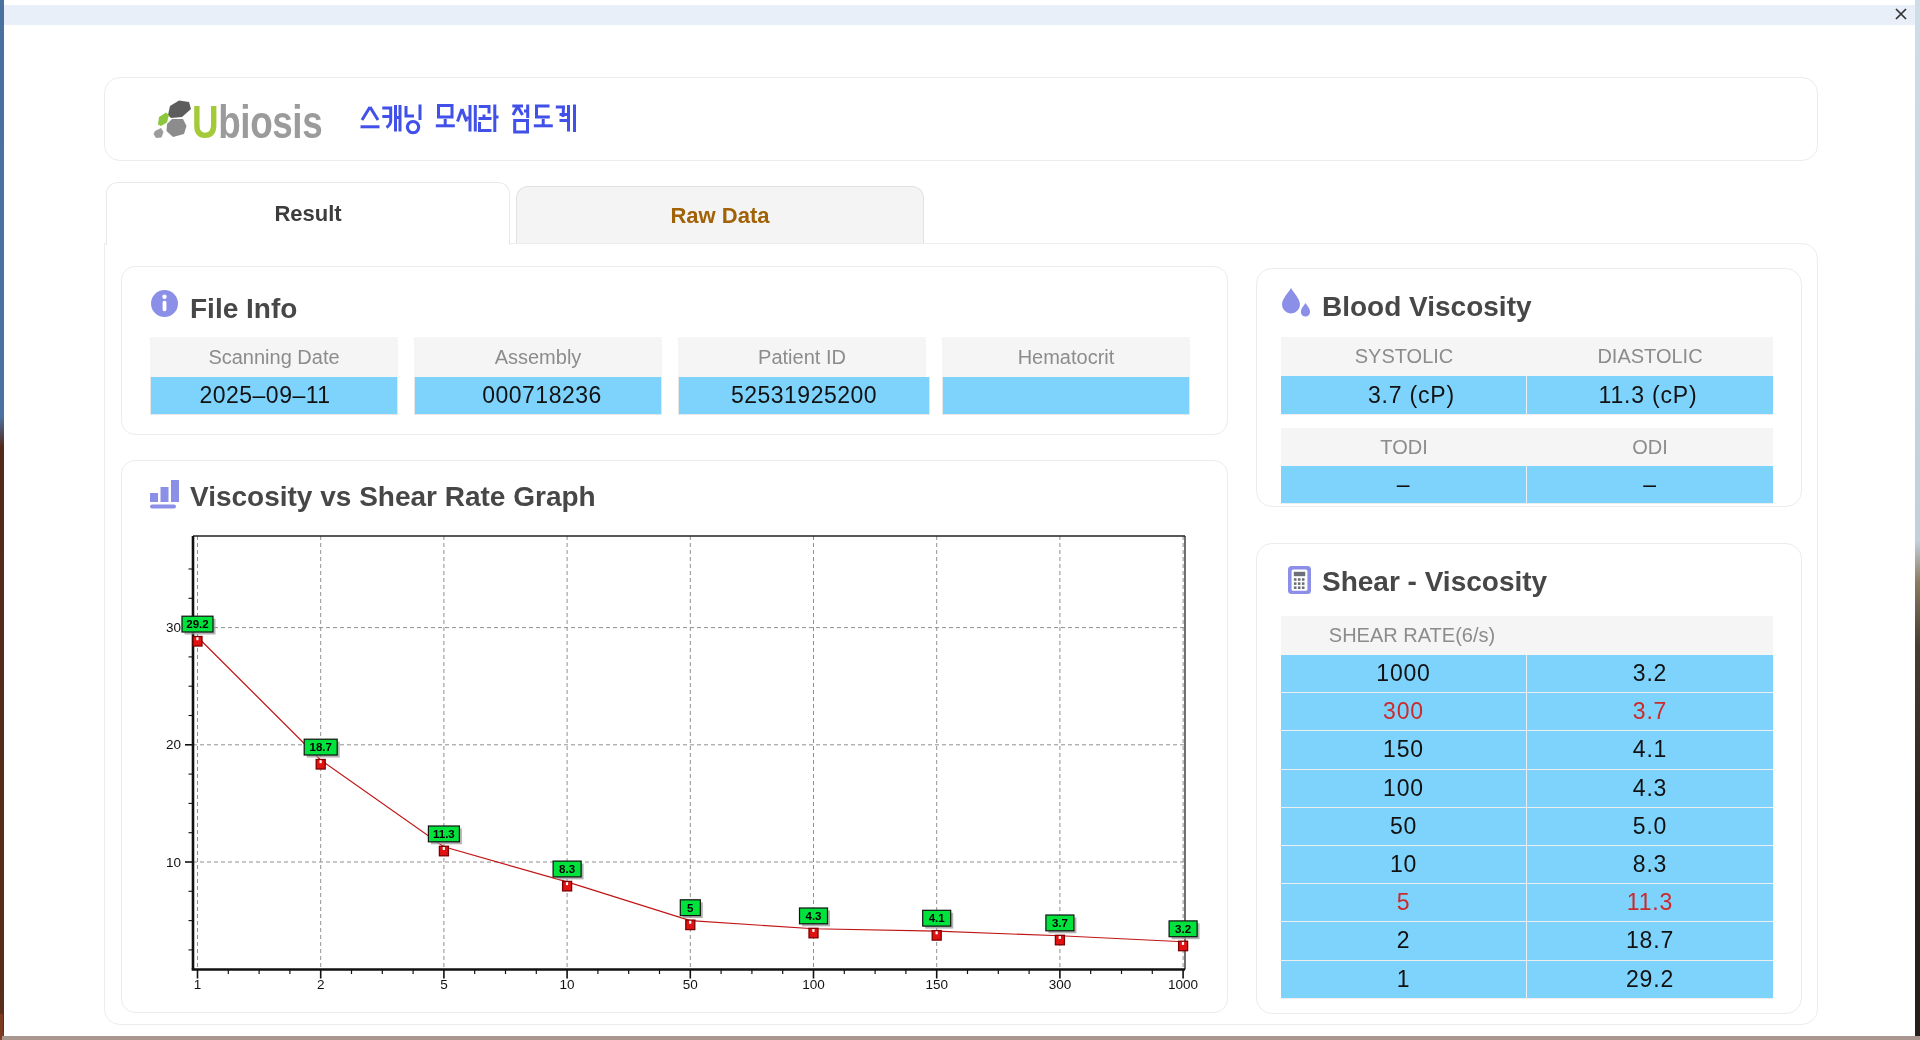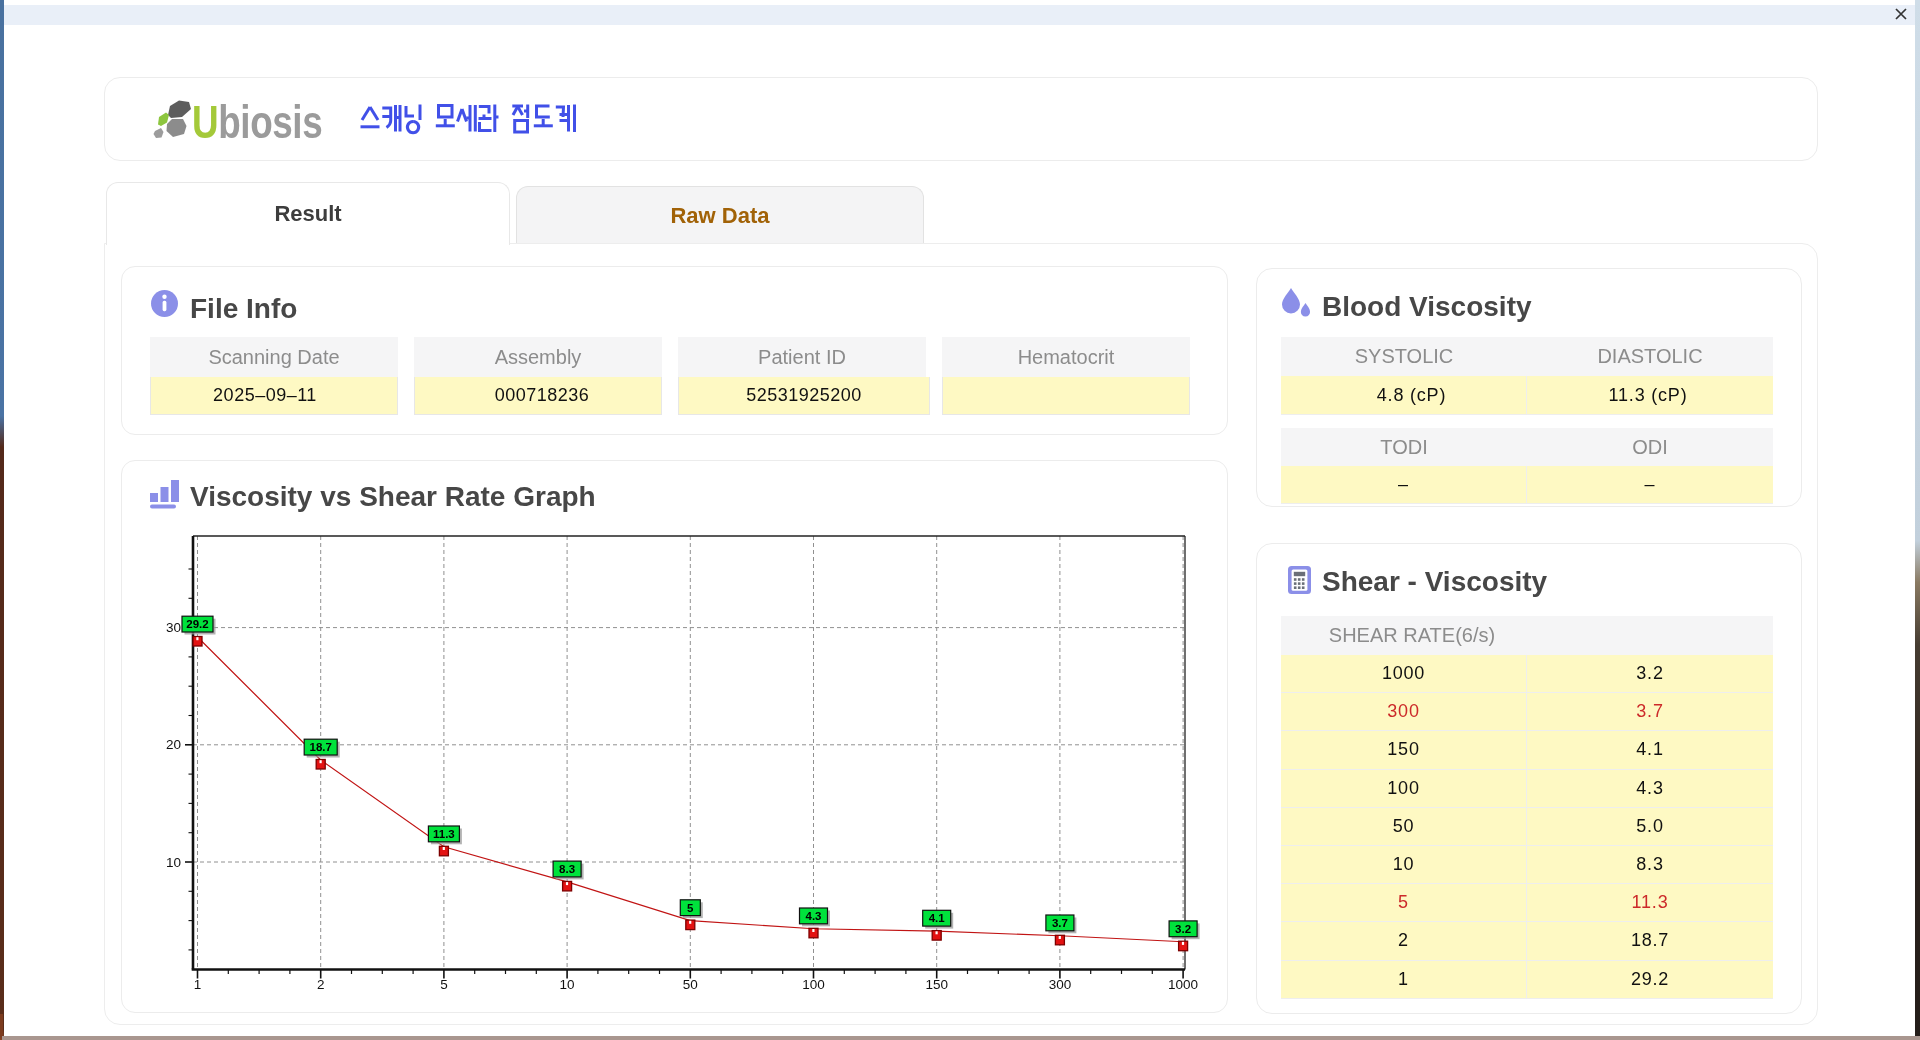--- a/index.html
+++ b/index.html
@@ -1,21 +1,21 @@
 <!DOCTYPE html>
 <html><head>
 <meta charset="utf-8">
 <style>
 html,body{margin:0;padding:0;background:#fff;font-family:"Liberation Sans",sans-serif;}
 #root{position:relative;width:1920px;height:1040px;overflow:hidden;background:#fff;}
 .abs{position:absolute;box-sizing:border-box;}
 .card{position:absolute;box-sizing:border-box;background:#fff;border:1px solid #ececec;border-radius:16px;}
 .ttl{font-size:28px;font-weight:bold;color:#474747;}
 .hdrcell{background:#f5f5f6;color:#8c8c8c;font-size:20px;display:flex;align-items:center;justify-content:center;}
-.valcell{background:#fef9c3;color:#111;font-size:18px;letter-spacing:0.8px;display:flex;align-items:center;justify-content:center;}
+.valcell{background:#7dd3fc;color:#111;font-size:23px;letter-spacing:0.8px;display:flex;align-items:center;justify-content:center;}
 </style>
 </head>
 <body>
 <div id="root">
 
   <div class="abs" style="left:0;top:0;width:4px;height:1040px;background:linear-gradient(#49719f 0%,#4a73a4 40%,#54291a 43%,#5a2d1a 99%,#8a4526 100%);"></div>
   <div class="abs" style="left:1915px;top:0;width:5px;height:1040px;background:linear-gradient(#cfdde8 0%,#c2d0dc 52%,#8a7a62 56%,#463c31 62%,#2c231e 78%,#241d19 100%);"></div>
   <div class="abs" style="left:2px;top:1036px;width:1918px;height:4px;background:#a9968f;"></div>
   <div class="abs" style="left:0;top:1014px;width:3px;height:22px;background:#7c3b1e;"></div>
 
@@ -249,21 +249,21 @@
 
   <div class="card" style="left:1256px;top:268px;width:546px;height:239px;"></div>
   <svg class="abs" style="left:1281px;top:287px" width="32" height="32" viewBox="0 0 32 32">
     <path d="M10,1 C13,6 19,12 19,17.5 A9,9 0 1 1 1,17.5 C1,12 7,6 10,1 Z" fill="#8b8fe8"></path>
     <path d="M24.5,16 C26,18.5 29,21.5 29,24.3 A4.6,4.6 0 1 1 19.9,24.3 C19.9,21.5 23,18.5 24.5,16 Z" fill="#8b8fe8"></path>
   </svg>
   <div class="abs ttl" style="left:1322px;top:291px;">Blood Viscosity</div>
   <div class="abs hdrcell" style="left:1281.0px;top:337px;width:492.0px;height:39px;"></div>
   <div class="abs hdrcell" style="left:1281.0px;top:337px;width:246.0px;height:39px;background:none;">SYSTOLIC</div>
   <div class="abs hdrcell" style="left:1527.0px;top:337px;width:246.0px;height:39px;background:none;">DIASTOLIC</div>
-  <div class="abs valcell" style="left:1281.0px;top:376px;width:246.0px;height:39px;border-bottom:1px solid #eee;border-right:1px solid #eee;color:#111;padding-left:16px;">4.8 (cP)</div>
+  <div class="abs valcell" style="left:1281.0px;top:376px;width:246.0px;height:39px;border-bottom:1px solid #eee;border-right:1px solid #eee;color:#111;padding-left:16px;">3.7 (cP)</div>
   <div class="abs valcell" style="left:1527.0px;top:376px;width:246.0px;height:39px;border-bottom:1px solid #eee;color:#111;padding-right:4px;">11.3 (cP)</div>
   <div class="abs hdrcell" style="left:1281.0px;top:428px;width:492.0px;height:38px;"></div>
   <div class="abs hdrcell" style="left:1281.0px;top:428px;width:246.0px;height:38px;background:none;">TODI</div>
   <div class="abs hdrcell" style="left:1527.0px;top:428px;width:246.0px;height:38px;background:none;">ODI</div>
   <div class="abs valcell" style="left:1281.0px;top:466px;width:246.0px;height:38px;border-bottom:1px solid #eee;border-right:1px solid #eee;color:#111;">–</div>
   <div class="abs valcell" style="left:1527.0px;top:466px;width:246.0px;height:38px;border-bottom:1px solid #eee;color:#111;">–</div>
 
   <div class="card" style="left:1256px;top:543px;width:546px;height:471px;"></div>
   <svg class="abs" style="left:1288px;top:566px" width="23" height="28" viewBox="0 0 23 28">
     <rect x="0" y="0" width="23" height="28" rx="3.5" fill="#8b8fe8"></rect>

